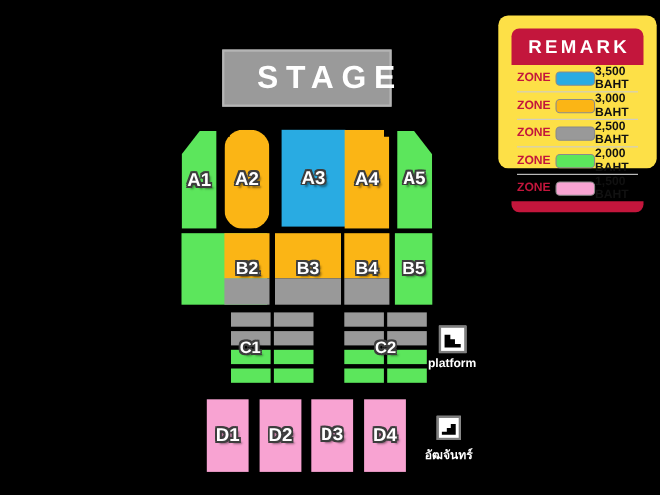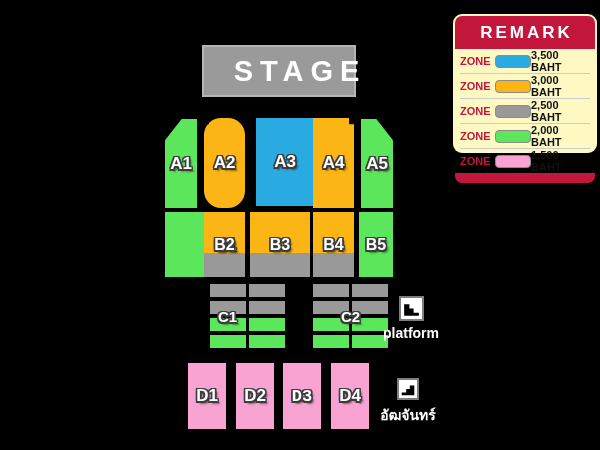--- a/index.html
+++ b/index.html
@@ -67,26 +67,26 @@
   .marker{position:absolute;display:flex;flex-direction:column;align-items:center;}
   .marker-platform{left:387px;top:296px;width:48px;}
   .marker-grandstand{left:381px;top:378px;width:54px;}
   .stair-box{
     background:#fff;border:2px solid #7e7e7e;box-sizing:border-box;
     display:block;
   }
   .marker-platform .stair-box{width:25px;height:25px;}
   .marker-grandstand .stair-box{width:22px;height:22px;}
   .marker-label{
-    margin-top:4px;color:#fff;font-size:14px;font-weight:bold;text-align:center;white-space:nowrap;
+    margin-top:4px;color:#fff;font-size:11px;font-weight:bold;text-align:center;white-space:nowrap;
   }
   
   .legend{
     position:absolute;left:453px;top:14px;width:144px;height:139px;
-    background:#fef9c3;border-radius:9px;box-sizing:border-box;padding:2px;
+    background:#fde047;border-radius:9px;box-sizing:border-box;padding:12px;
     display:flex;flex-direction:column;
     box-shadow:0 1px 3px rgba(0,0,0,.6);
   }
   .legend-header{
     height:33px;flex:0 0 33px;border-radius:7px 7px 0 0;
     display:flex;align-items:center;justify-content:center;
   }
   .legend-title{color:#fff;font-size:17px;font-weight:bold;letter-spacing:3px;padding-left:3px;}
   .legend-rows{flex:1;display:flex;flex-direction:column;padding:0 5px;}
   .legend-row{flex:1;display:flex;align-items:center;border-bottom:1px solid #cccccc;}
@@ -113,21 +113,21 @@
   </div>
   <div class="zone a2" style="background-color: rgb(251, 181, 21);">
     <span class="zlabel">A2</span>
   </div>
   <div class="zone a3" style="background-color: rgb(41, 171, 226);">
     <span class="zlabel">A3</span>
   </div>
   <div class="zone a4" style="background-color: rgb(251, 181, 21);">
     <span class="zlabel">A4</span>
   </div>
-  <div class="zone a5" style="background-color: rgb(92, 230, 92);">
+  <div class="zone a5" style="background-color: rgb(92, 230, 92); font-family: Liberation Mono, monospace;">
     <span class="zlabel">A5</span>
   </div>
 
   <div class="zone b1" style="background-color: rgb(92, 230, 92);">
     <span class="zlabel b">B1</span>
   </div>
   <div class="zone b2">
     <div class="split-top" style="background-color: rgb(251, 181, 21);"></div>
     <div class="split-bottom" style="background-color: rgb(153, 153, 153);"></div>
     <span class="zlabel b">B2</span>

